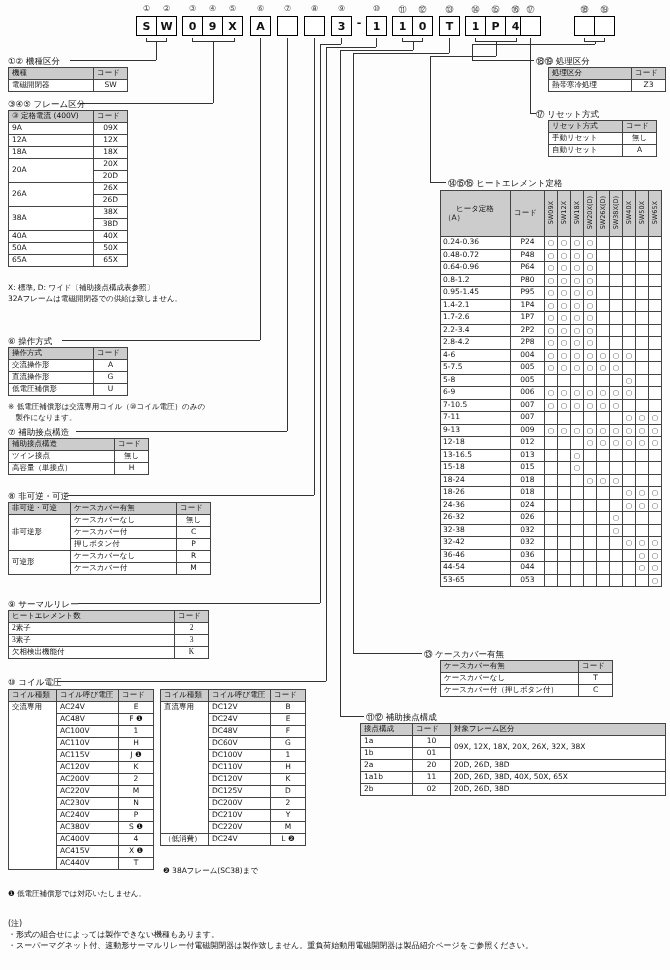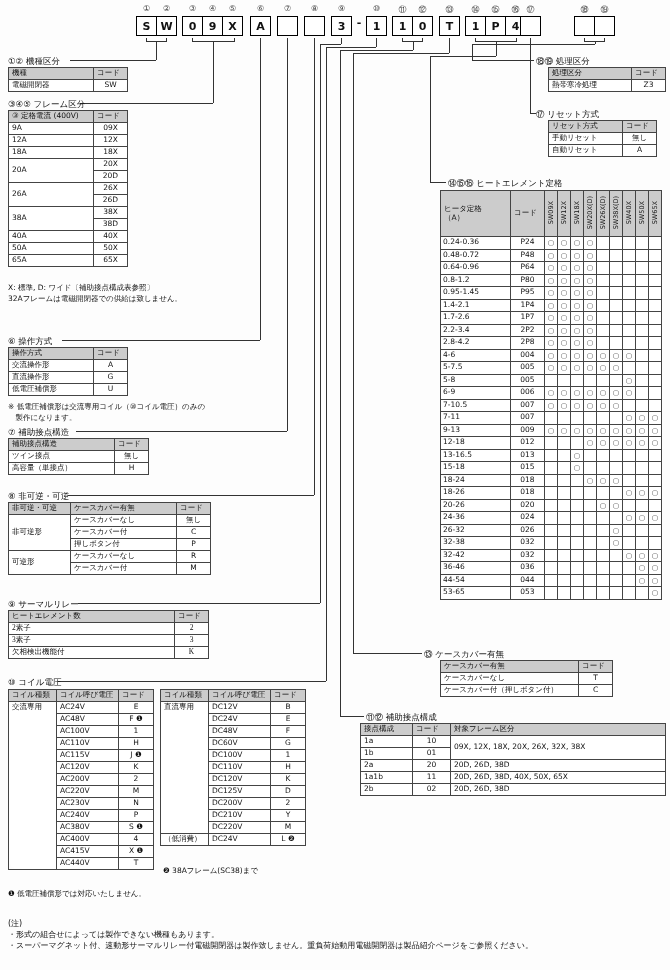--- a/index.html
+++ b/index.html
@@ -64,21 +64,21 @@
   #t-case td:last-child{text-align:center}
   #t-reset{left:548px;top:120px;}#t-reset th:nth-child(1){width:74px}#t-reset th:nth-child(2){width:34px}
   #t-reset td:last-child{text-align:center}
   #t-shori{left:548px;top:67px;} #t-shori th:nth-child(1){width:83px}#t-shori th:nth-child(2){width:34px}
   #t-shori td:last-child{text-align:center}
   
   #t-heat{left:440px;top:190px;}
   #t-heat th:nth-child(1){width:70px}#t-heat th:nth-child(2){width:34px}
   #t-heat th:nth-child(n+3){width:13px;padding:1px;}
   #t-heat thead th{height:46px;}
-  #t-heat th:first-child span{white-space:pre-line;}
+  #t-heat th:first-child span{white-space:pre-line;margin-left:12px;}
   #t-heat th.rot{text-align:center;}
   #t-heat th.rot span{display:inline-block;writing-mode:vertical-rl;transform:rotate(180deg);font-size:6.5px;line-height:1;}
   #t-heat td{height:12.5px;padding:0 2px;}
   #t-heat td:nth-child(2){text-align:center;}
   #t-heat td:nth-child(n+3){text-align:center;color:#666;font-size:8px;padding:0;}
 
   
   .note-block{position:absolute;font-size:7.5px;line-height:1.45;color:#111;white-space:nowrap;}
   #bottom-notes{position:absolute;left:8px;top:918px;font-size:8px;line-height:1.4;white-space:nowrap;}
 </style>
@@ -883,33 +883,20 @@
           <td></td>
           <td></td>
           <td></td>
           <td></td>
           <td></td>
           <td>○</td>
           <td>○</td>
           <td>○</td>
         </tr>
         <tr>
-          <td>20-26</td>
-          <td>020</td>
-          <td></td>
-          <td></td>
-          <td></td>
-          <td></td>
-          <td>○</td>
-          <td>○</td>
-          <td></td>
-          <td></td>
-          <td></td>
-        </tr>
-        <tr>
           <td>24-36</td>
           <td>024</td>
           <td></td>
           <td></td>
           <td></td>
           <td></td>
           <td></td>
           <td></td>
           <td>○</td>
           <td>○</td>

